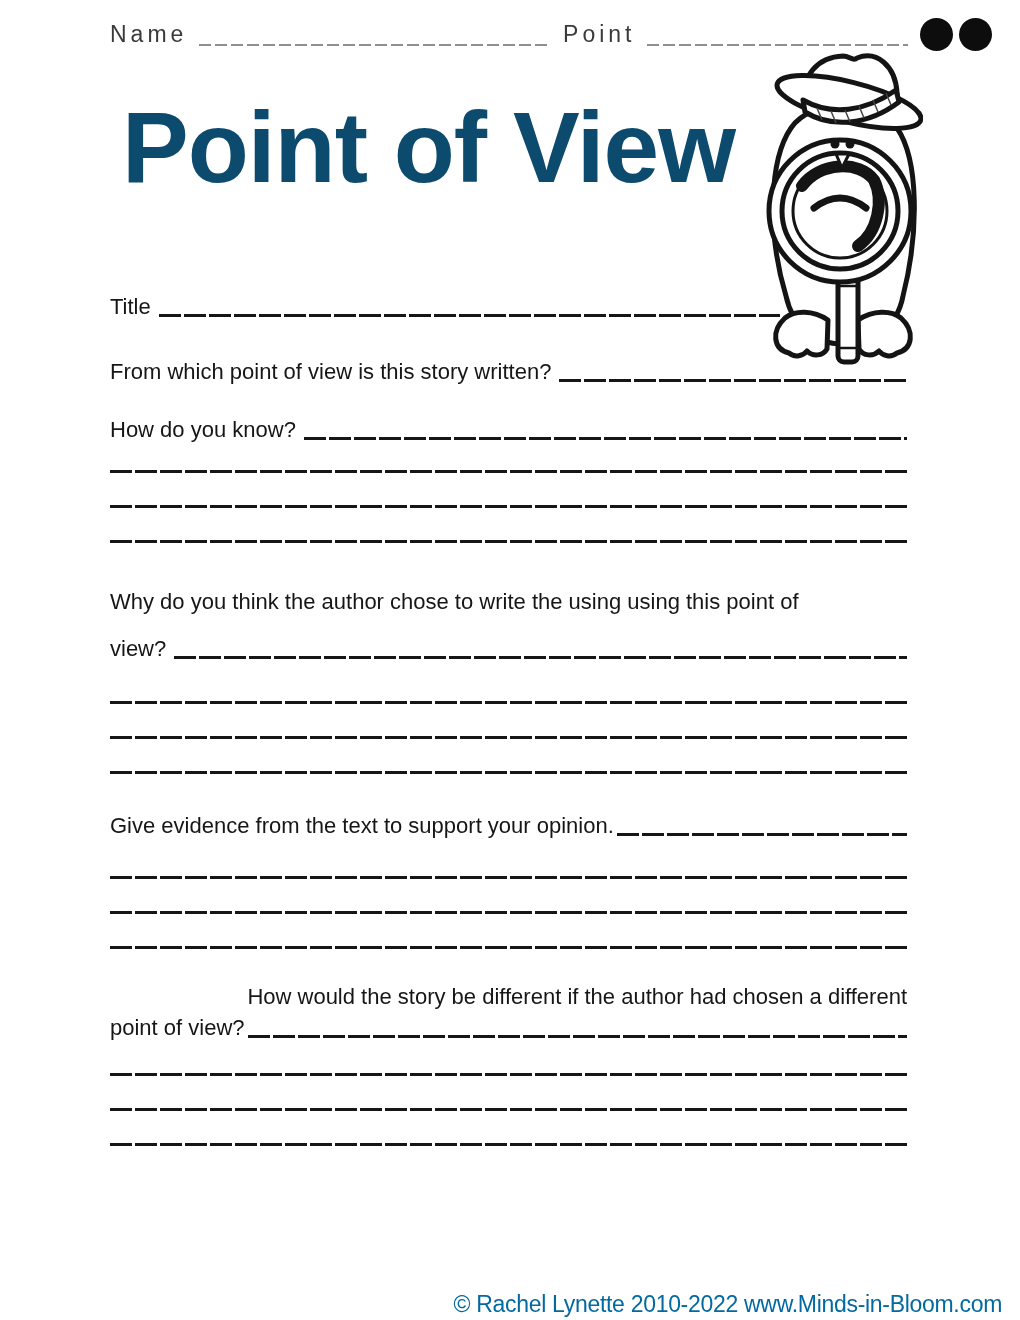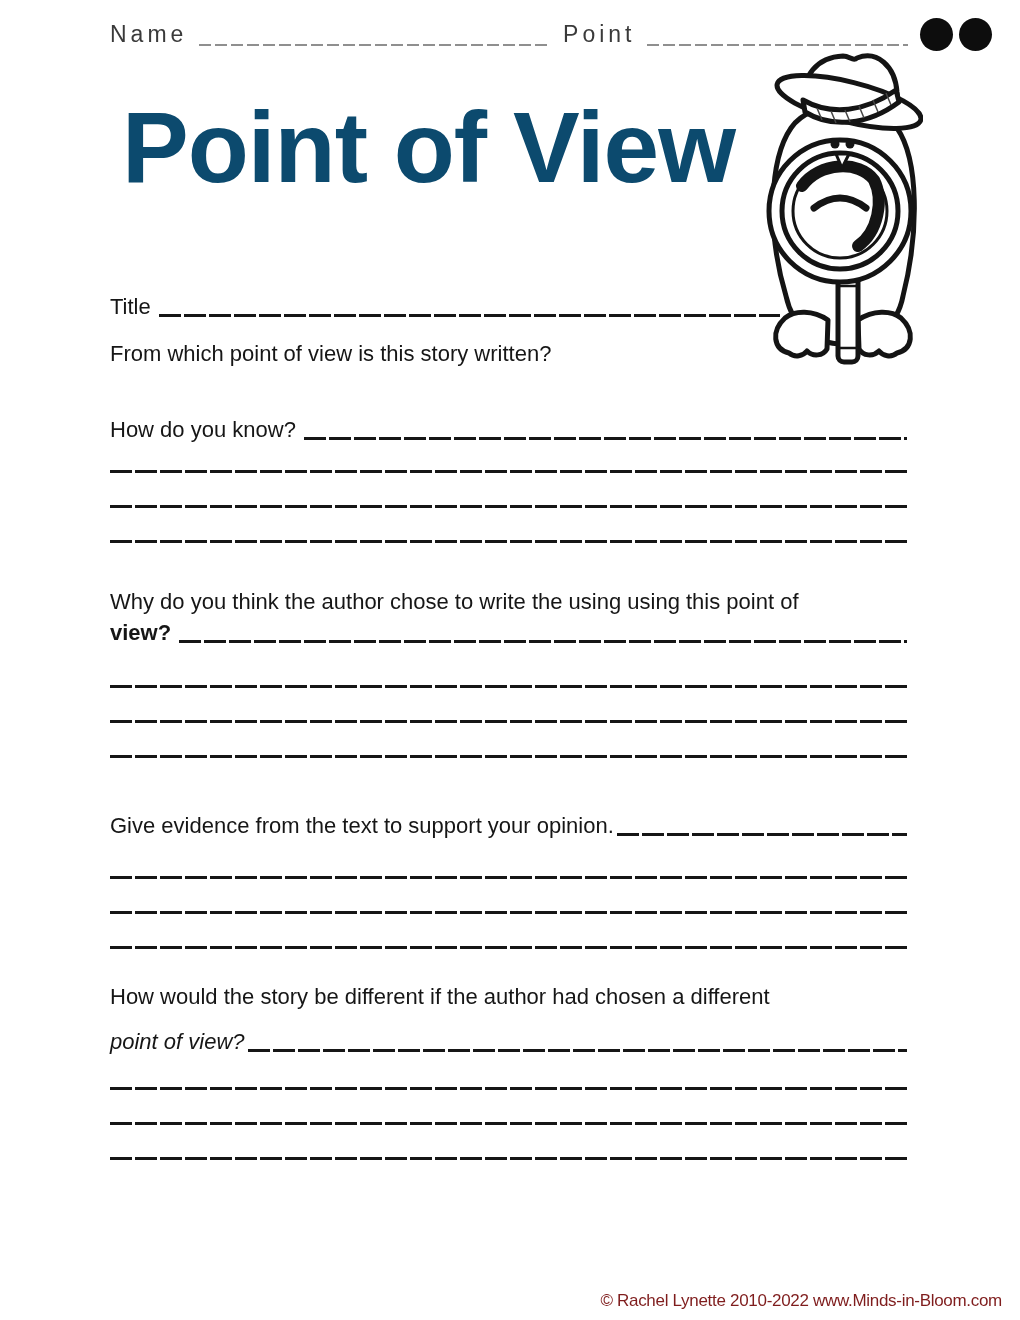--- a/index.html
+++ b/index.html
@@ -48,21 +48,21 @@
     background:repeating-linear-gradient(90deg,#161616 0 22px,transparent 22px 25px);
   }
   .row .wline { flex:1; align-self:flex-end; margin-bottom:4px; margin-left:8px; }
   .row .wline.tight { margin-left:3px; }
   .ptext { font-size:22px; line-height:30px; white-space:nowrap; }
   .lines .wline + .wline { margin-top:32px; }
 
   
   .footer {
     position:absolute; top:1291px; right:18px;
-    font-size:17px; letter-spacing:-0.3px; color:#7f1d1d;
+    font-size:23px; letter-spacing:-0.3px; color:#0369a1;
     white-space:nowrap;
   }
 </style>
 </head>
 <body>
 
 <div class="page">
 
   <div class="header">
     <span class="label">Name</span>
@@ -117,38 +117,38 @@
     <circle cx="82" cy="96" r="4.5" fill="#141414"></circle>
     <circle cx="97" cy="96" r="4.5" fill="#141414"></circle>
     <path d="M83,106 L96,106 L89,120 Z" fill="#ffffff" stroke="#141414" stroke-width="3" stroke-linejoin="round"></path>
   </svg>
 
   <div class="abs row" style="top:293px; width:670px;">
     <span class="label">Title</span>
     <span class="wline"></span>
   </div>
 
-  <div class="abs row" style="top:340px;flex-direction:column;">
+  <div class="abs row" style="top:358px;">
     <span class="label">From which point of view is this story written?</span>
     <span class="wline"></span>
   </div>
 
   <div class="abs row" style="top:416px;justify-content:space-between;">
     <span class="label">How do you know?</span>
     <span class="wline"></span>
   </div>
   <div class="abs lines" style="top:470px;">
     <div class="wline"></div>
     <div class="wline"></div>
     <div class="wline"></div>
   </div>
 
   <div class="abs" style="top:587px;">
     <div class="ptext">Why do you think the author chose to write the using using this point of</div>
-    <div class="row" style="margin-top:2px;font-weight:bold;">
+    <div class="row" style="margin-top:18px;">
       <span class="label">view?</span>
       <span class="wline"></span>
     </div>
     <div class="lines" style="margin-top:38px;">
       <div class="wline"></div>
       <div class="wline"></div>
       <div class="wline"></div>
     </div>
   </div>
 
@@ -157,23 +157,23 @@
       <span class="label">Give evidence from the text to support your opinion.</span>
       <span class="wline tight"></span>
     </div>
     <div class="lines" style="margin-top:36px;">
       <div class="wline"></div>
       <div class="wline"></div>
       <div class="wline"></div>
     </div>
   </div>
 
-  <div class="abs" style="top:982px;">
+  <div class="abs" style="top:982px;text-align:right;">
     <div class="ptext">How would the story be different if the author had chosen a different</div>
-    <div class="row" style="margin-top:16px;font-style:italic;">
+    <div class="row" style="margin-top:2px;">
       <span class="label">point of view?</span>
       <span class="wline tight"></span>
     </div>
     <div class="lines" style="margin-top:31px;">
       <div class="wline"></div>
       <div class="wline"></div>
       <div class="wline"></div>
     </div>
   </div>
 

